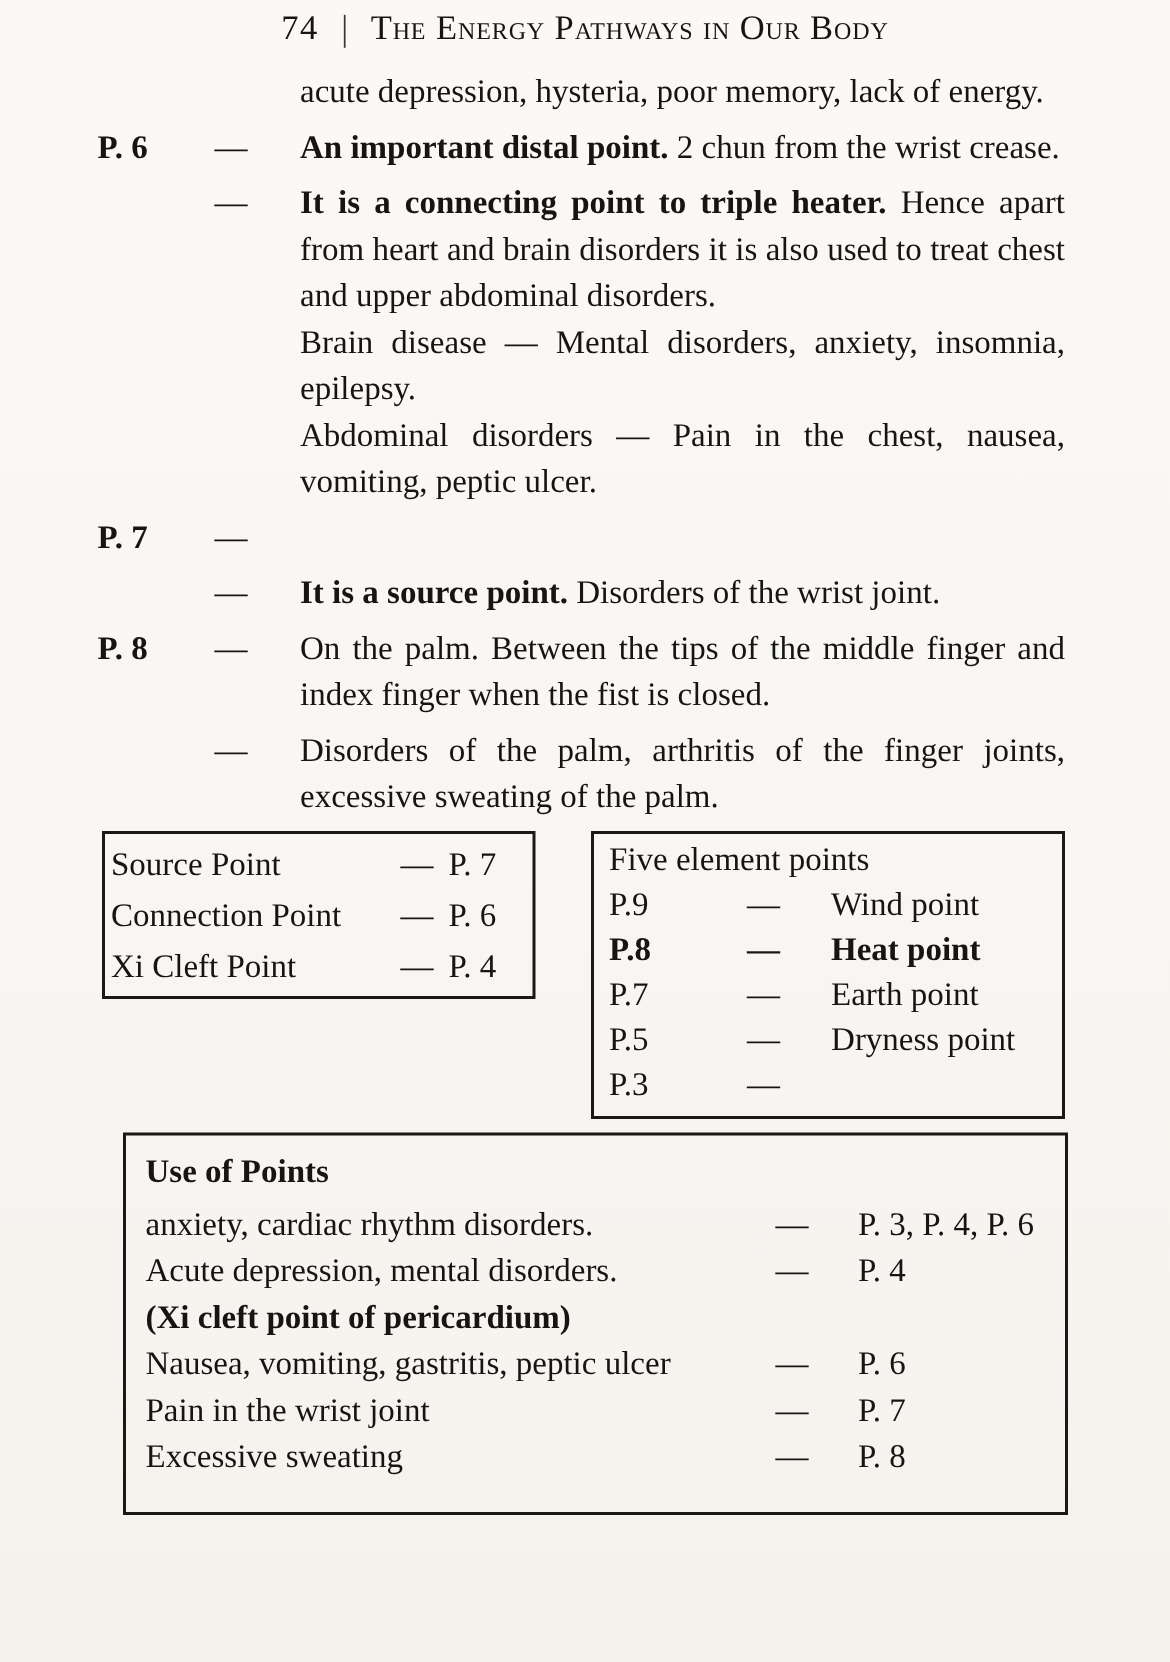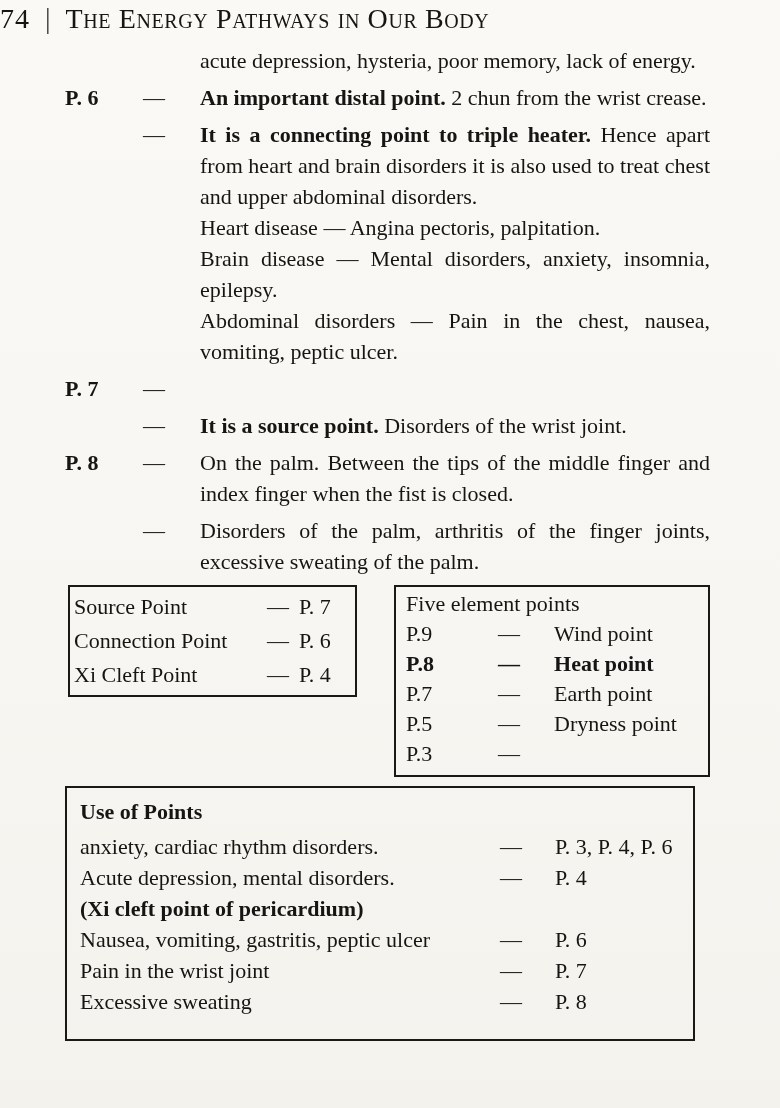--- a/index.html
+++ b/index.html
@@ -9,23 +9,23 @@
     color: #171513;
     font-family: "Liberation Serif", "DejaVu Serif", serif;
     font-size: 22px;
     line-height: 31px;
     -webkit-font-smoothing: antialiased;
   }
   .bold, .bold * { font-weight: bold; }
 
   
   .page-header {
-    display: flex; align-items: baseline;
+    display: flex; justify-content: center; align-items: baseline;
     padding-top: 4px; margin-bottom: 11px;
-    font-size: 28px; line-height: 30px; white-space: nowrap;
+    font-size: 23px; line-height: 30px; white-space: nowrap;
   }
   .page-num { letter-spacing: 1px; }
   .head-sep { font-weight: 300; margin: 0 15px; opacity: .85; transform: scaleY(1.05); }
   .book-title { font-variant: small-caps; letter-spacing: 0.6px; }
 
   
   .content { padding: 0 70px 0 65px; }
 
   
   .entry { display: flex; margin-top: 6px; }
@@ -45,21 +45,21 @@
   .srow .sdash { flex: 0 0 32px; }
   .srow .sref { flex: 0 0 52px; }
 
   .five-box { width: 317px; margin-left: 37px; padding: 2px 6px 6px 10px; line-height: 30px; }
   .five-box .ftitle { }
   .five-box .frow { display: flex; }
   .frow .fpoint { flex: 0 0 92px; }
   .frow .fdash  { flex: 0 0 56px; }
   .frow .fname  { flex: 1 1 auto; }
 
-  .use-box { margin-top: 9px; width: 630px; padding: 8px 8px 22px 13px; }
+  .use-box { margin-top: 9px; margin-left: 17px; width: 630px; padding: 8px 8px 22px 13px; }
   .use-box .utitle { font-weight: bold; margin-bottom: 4px; }
   .use-box .urow { display: flex; white-space: nowrap; }
   .urow .utext { flex: 0 0 420px; overflow: hidden; }
   .urow .udash { flex: 0 0 55px; }
   .urow .uref  { flex: 1 1 auto; }
 </style>
 </head>
 <body>
 
 <div class="page-header">
@@ -92,21 +92,20 @@
         </div>
       </div>
 
       <div class="entry">
         <span class="p-label"></span>
         <span class="p-dash">—</span>
         <div class="e-text">
           <span class="bold">It is a connecting point to triple heater.</span>
           <span>Hence apart from heart and brain disorders it is also used to treat chest and upper abdominal disorders.</span>
           <div>
-            <div class="subline">Heart disease — Angina pectoris, palpitation.</div>
             <div class="subline">Brain disease — Mental disorders, anxiety, insomnia, epilepsy.</div>
             <div class="subline">Abdominal disorders — Pain in the chest, nausea, vomiting, peptic ulcer.</div>
           </div>
         </div>
       </div>
 
       <div class="entry">
         <span class="p-label">P. 7</span>
         <span class="p-dash">—</span>
       </div>

